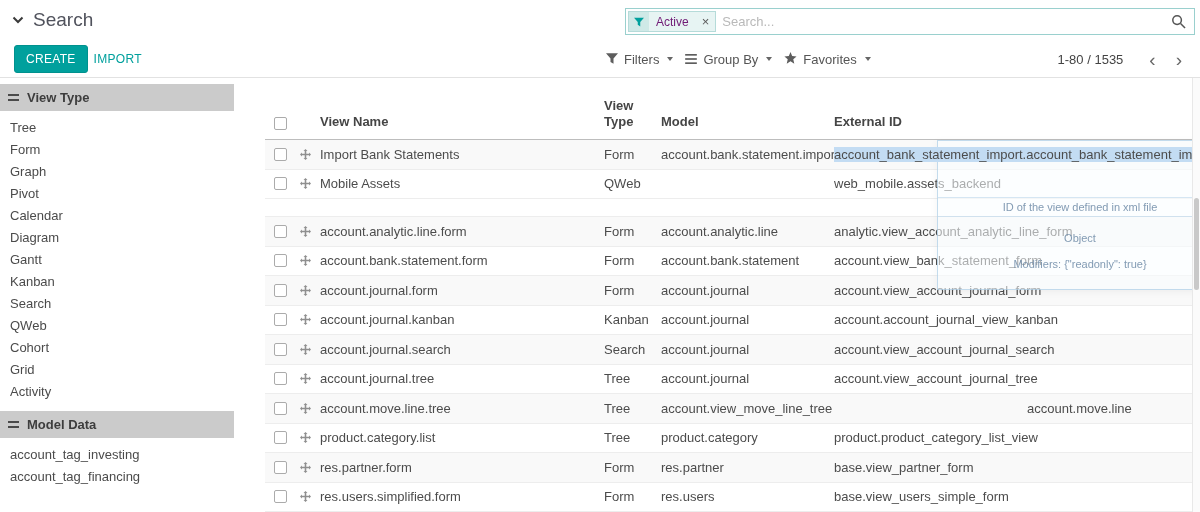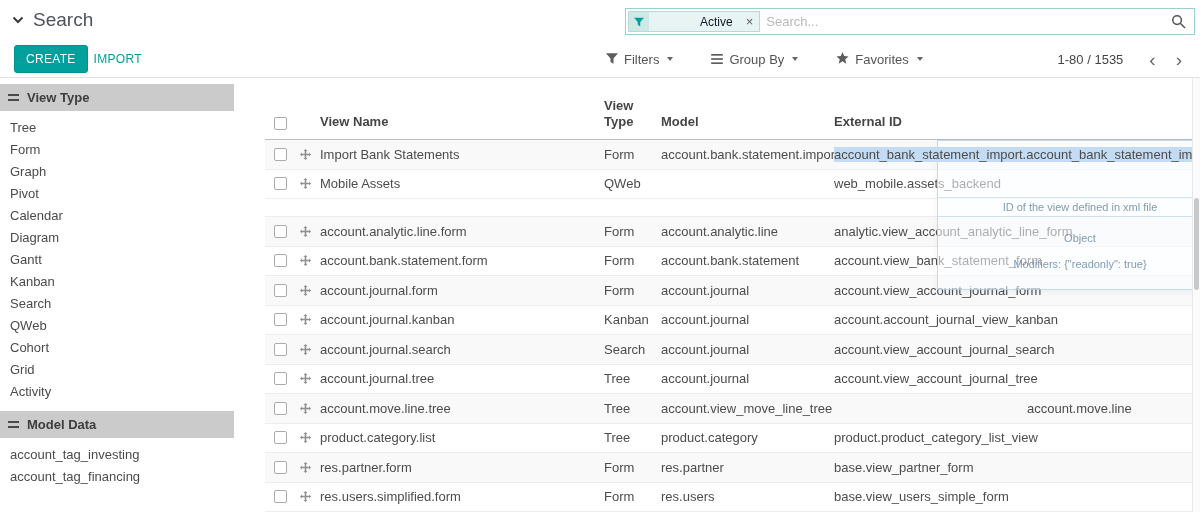--- a/index.html
+++ b/index.html
@@ -12,34 +12,34 @@
   .control-panel { position:relative; height:78px; border-bottom:1px solid #e2e2e2; background:#fff; }
   .cp-top { position:relative; height:40px; display:flex; align-items:center; padding-left:12px; }
   .title-chevron { display:inline-flex; margin-right:9px; cursor:pointer; }
   .page-title { font-size:19px; color:#50525c; }
 
   .searchview { position:absolute; left:625px; right:5px; top:8px; height:27px;
                 border:1px solid #9ad0ce; background:#fff; display:flex; align-items:center; }
   .facet { display:flex; align-items:stretch; height:21px; margin:0 0 0 2px;
            border:1px solid #b5dbd9; background:#e7f4f3; font-size:12px; }
   .facet-icon { display:flex; align-items:center; padding:0 5px; background:#cfe9e7; }
-  .facet-label { display:flex; align-items:center; padding:0 7px; color:#0f172a;margin-left:44px; }
+  .facet-label { display:flex; align-items:center; padding:0 7px; color:#701a75; }
   .facet-remove { display:flex; align-items:center; padding:0 6px; color:#5a5a5a; cursor:pointer; font-size:13px; }
   .search-input { flex:1; min-width:0; border:none; outline:none; font-size:13px; color:#444;
                   padding:0 6px; font-family:"Liberation Sans", sans-serif; background:transparent; }
   .search-input::placeholder { color:#b9b9b9; }
   .search-icon { display:inline-flex; padding:0 8px; cursor:pointer; }
 
   .cp-bottom { position:relative; height:38px; display:flex; align-items:center; padding-left:14px; }
   .btn-create { background:#00a09d; color:#fff; border:1px solid #00918e; border-radius:3px;
                 font-size:12px; padding:6px 11px; letter-spacing:.3px; cursor:pointer;
                 font-family:"Liberation Sans", sans-serif; }
   .btn-import { background:none; border:none; color:#00a09d; font-size:12px; 
                 letter-spacing:.3px; cursor:pointer; font-family:"Liberation Sans", sans-serif; }
-  .search-options { position:absolute; left:606px; top:0; height:38px; display:flex; align-items:center; gap:38px; }
+  .search-options { position:absolute; left:606px; top:0; height:38px; display:flex; align-items:center; gap:12px; }
   .opt { display:flex; align-items:center; gap:6px; font-size:13px; color:#555; cursor:pointer; }
   .caret { width:0; height:0; border-left:3.5px solid transparent; border-right:3.5px solid transparent;
            border-top:4px solid #666; margin-left:2px; }
   .pager { position:absolute; right:8px; top:0; height:38px; display:flex; align-items:center; font-size:13px; color:#444; }
   .pager-range { margin-right:16px; }
   .pager-arrow { font-size:19px; color:#666; padding:0 10px; line-height:1; cursor:pointer; }
 
   
   .content { position:absolute; top:78px; left:0; right:0; bottom:0; display:flex; overflow:hidden;gap:31px; }
 

